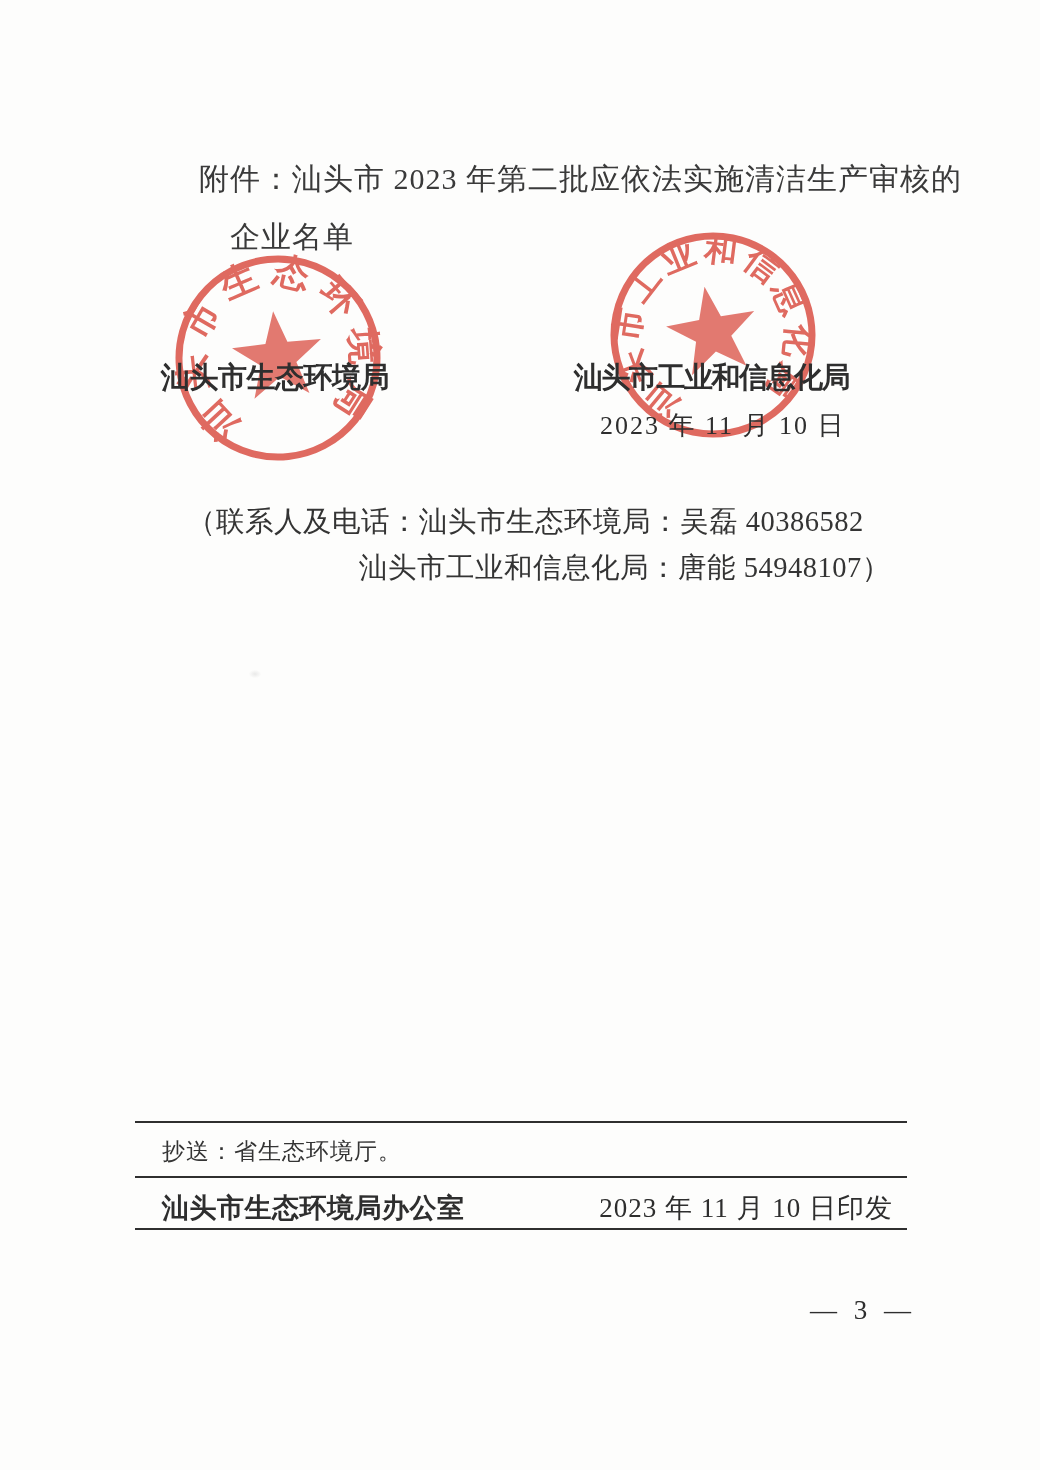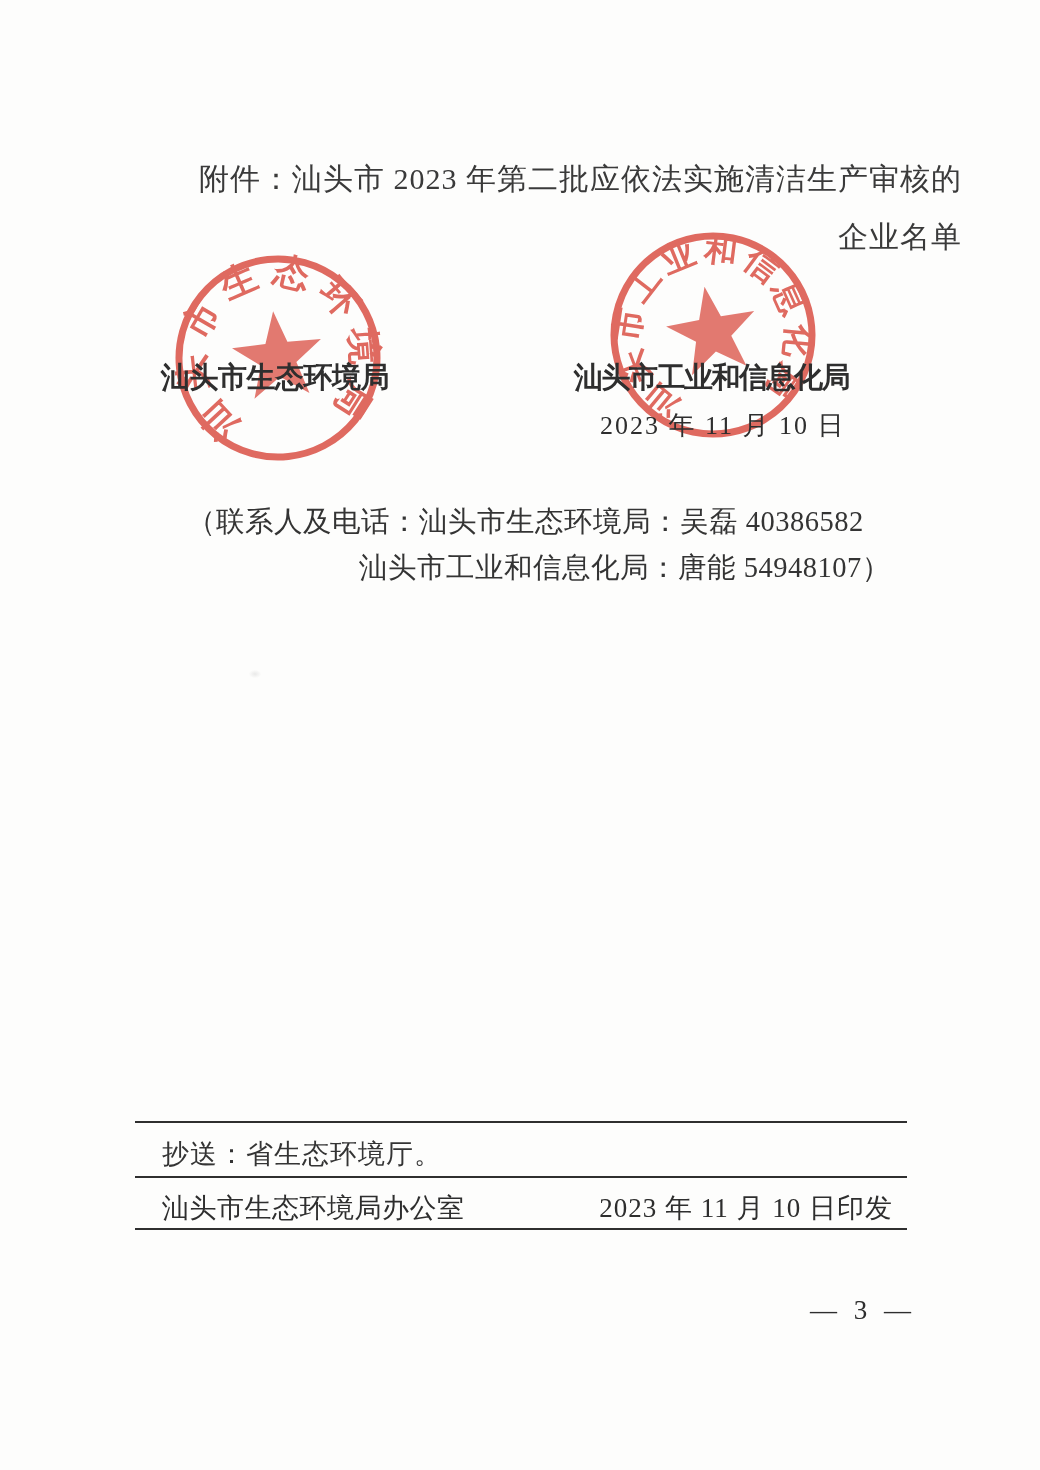--- a/index.html
+++ b/index.html
@@ -4,21 +4,20 @@
 <style>
   html,body{margin:0;padding:0;background:#e8e8e8;}
   .page{
     position:relative;
     width:1040px;height:1470px;
     margin:0 auto;
     background:#fdfdfc;
     font-family:"Liberation Serif","DejaVu Serif",serif;
     color:#333;
     overflow:hidden;
-    text-align:right;
   }
   .abs{position:absolute;white-space:nowrap;}
 
   
   .title{left:199px;top:150px;font-size:30px;line-height:58px;letter-spacing:1px;color:#3a3a3a;}
   .title .line2{margin-left:31px;}
 
   
   .seal{position:absolute;opacity:.82;}
   .seal-left{left:172px;top:252px;}
@@ -36,22 +35,22 @@
 
   
   .smudge{left:246px;top:668px;width:18px;height:12px;border-radius:50%;
     background:radial-gradient(closest-side,#9a9a9a,transparent 70%);opacity:.2;}
 
   
   .rule{left:135px;width:772px;height:2px;background:#2f2f2f;}
   .rule-1{top:1121px;}
   .rule-2{top:1176px;}
   .rule-3{top:1228px;}
-  .cc-line{left:162px;top:1136px;font-size:27px;letter-spacing:1px;color:#343434;}
-  .issuer{left:162px;top:1190px;font-size:27px;font-weight:400;letter-spacing:.5px;color:#2e2e2e;}
+  .cc-line{left:162px;top:1136px;font-size:23px;letter-spacing:1px;color:#343434;}
+  .issuer{left:162px;top:1190px;font-size:27px;font-weight:700;letter-spacing:.5px;color:#2e2e2e;}
   .issue-date{right:147px;top:1190px;font-size:27px;letter-spacing:1px;color:#2e2e2e;}
 
   
   .page-num{left:810px;top:1295px;font-size:27px;letter-spacing:5px;color:#2e2e2e;}
 
   .seal text{font-family:"Liberation Serif","DejaVu Serif",serif;font-weight:600;}
 </style>
 </head>
 <body>
 

